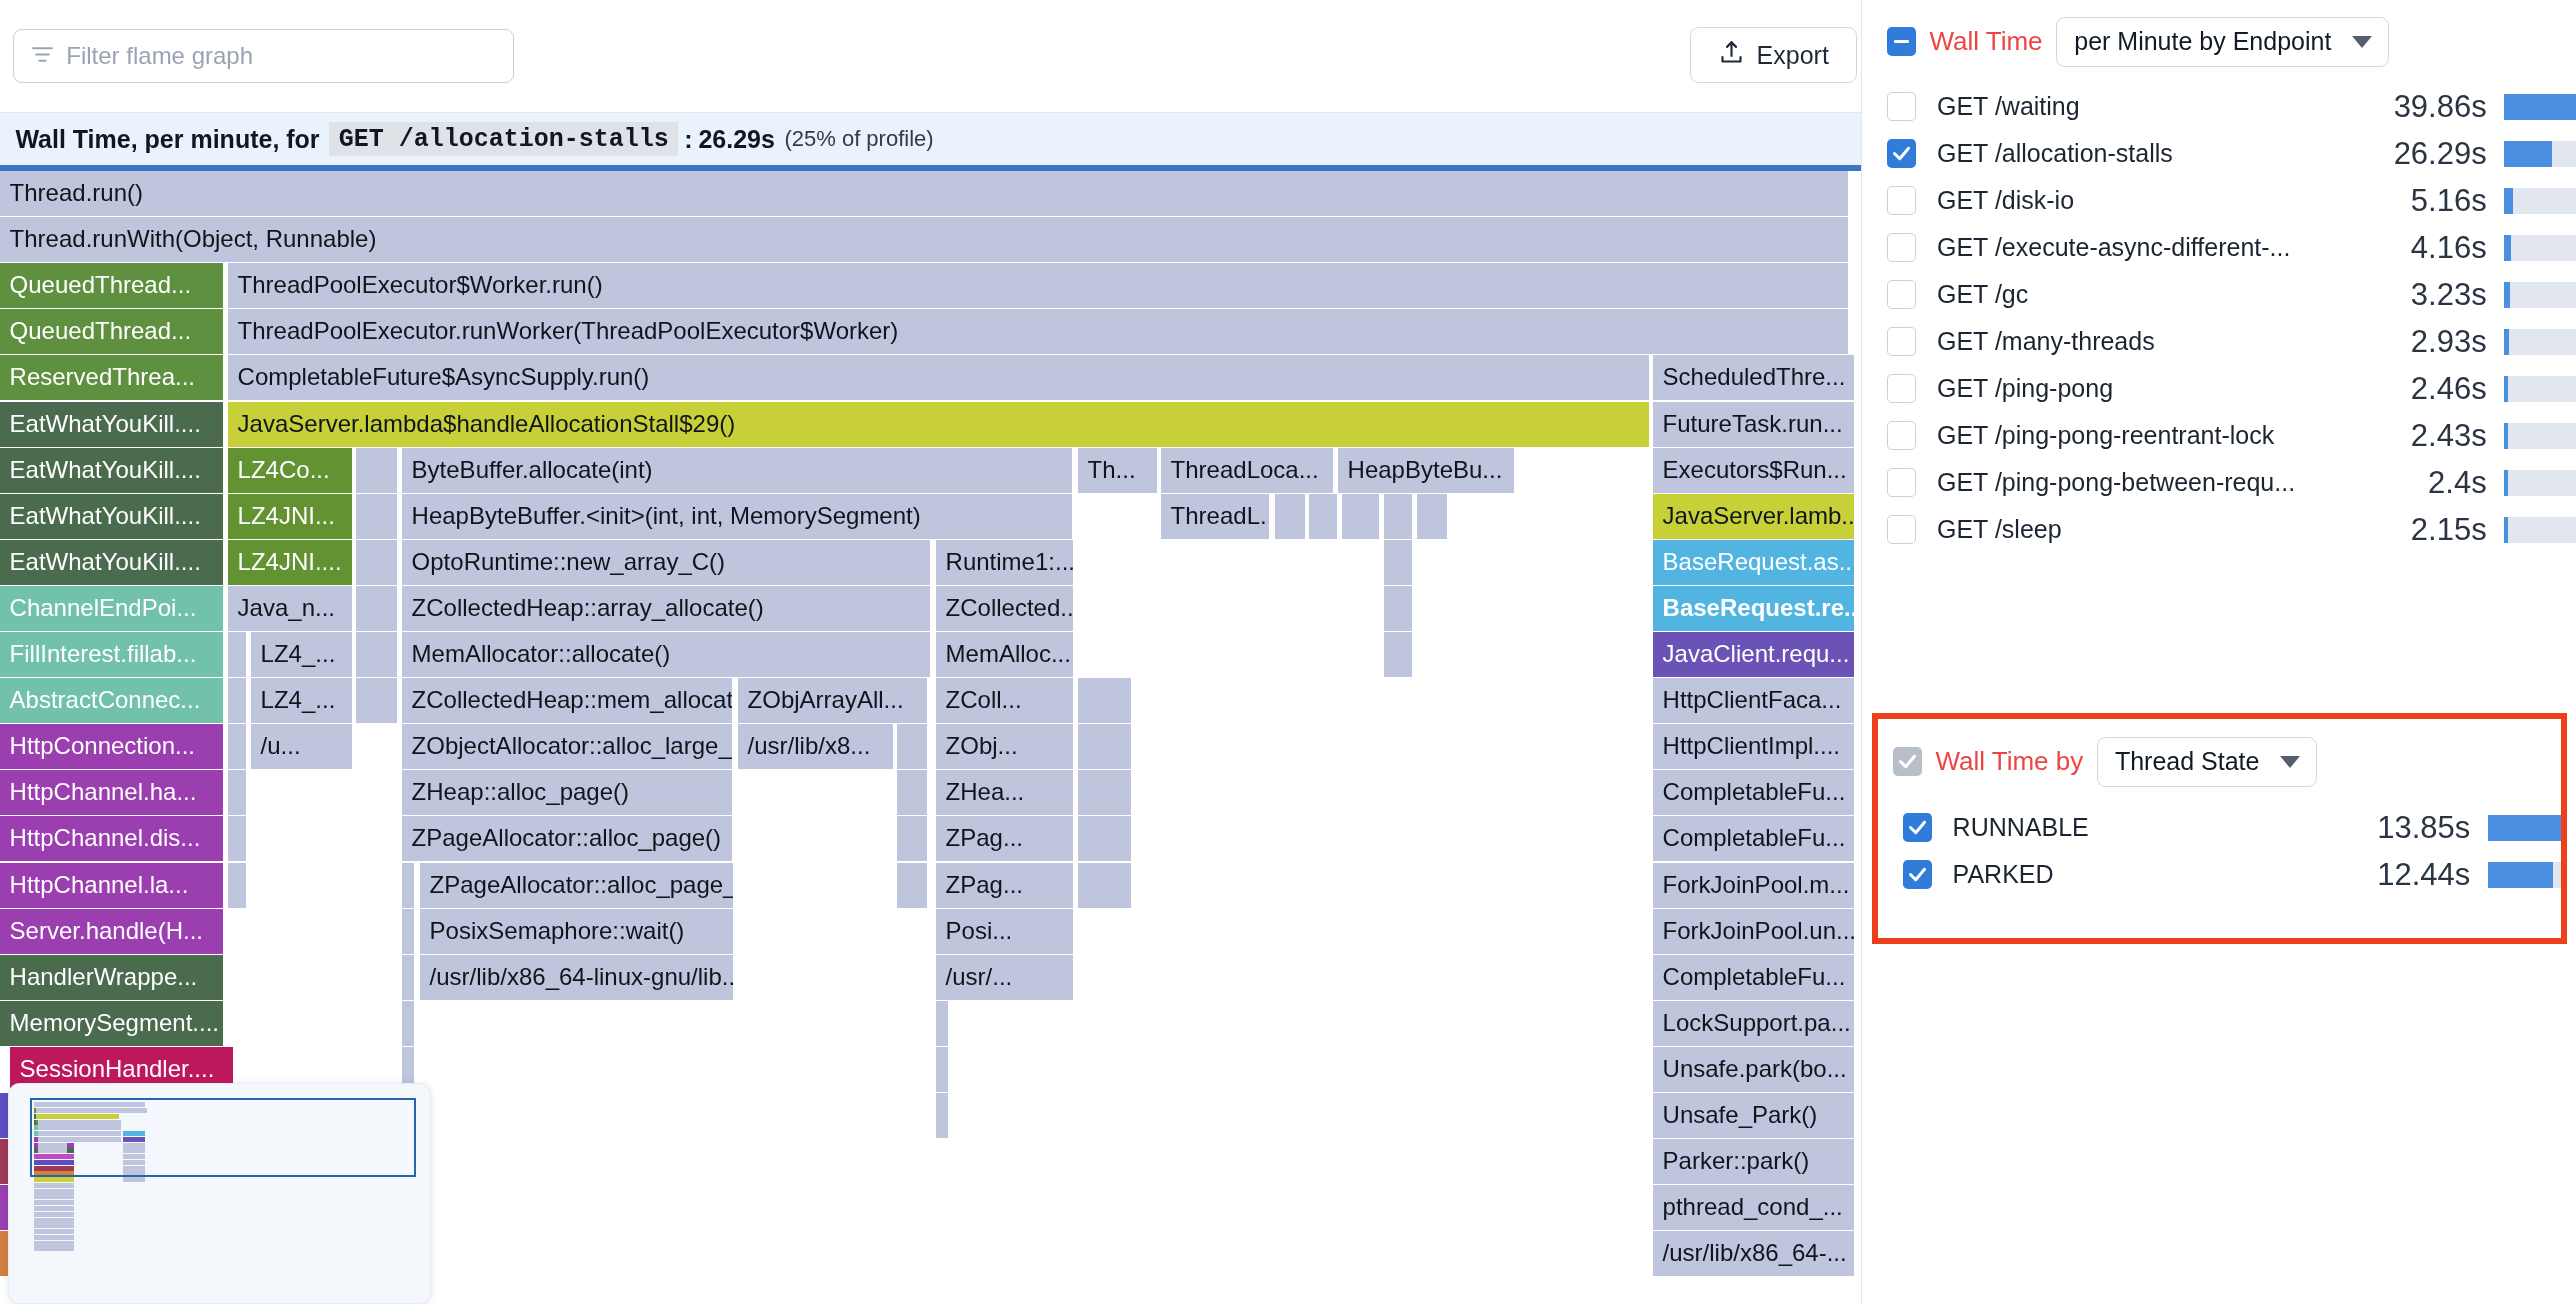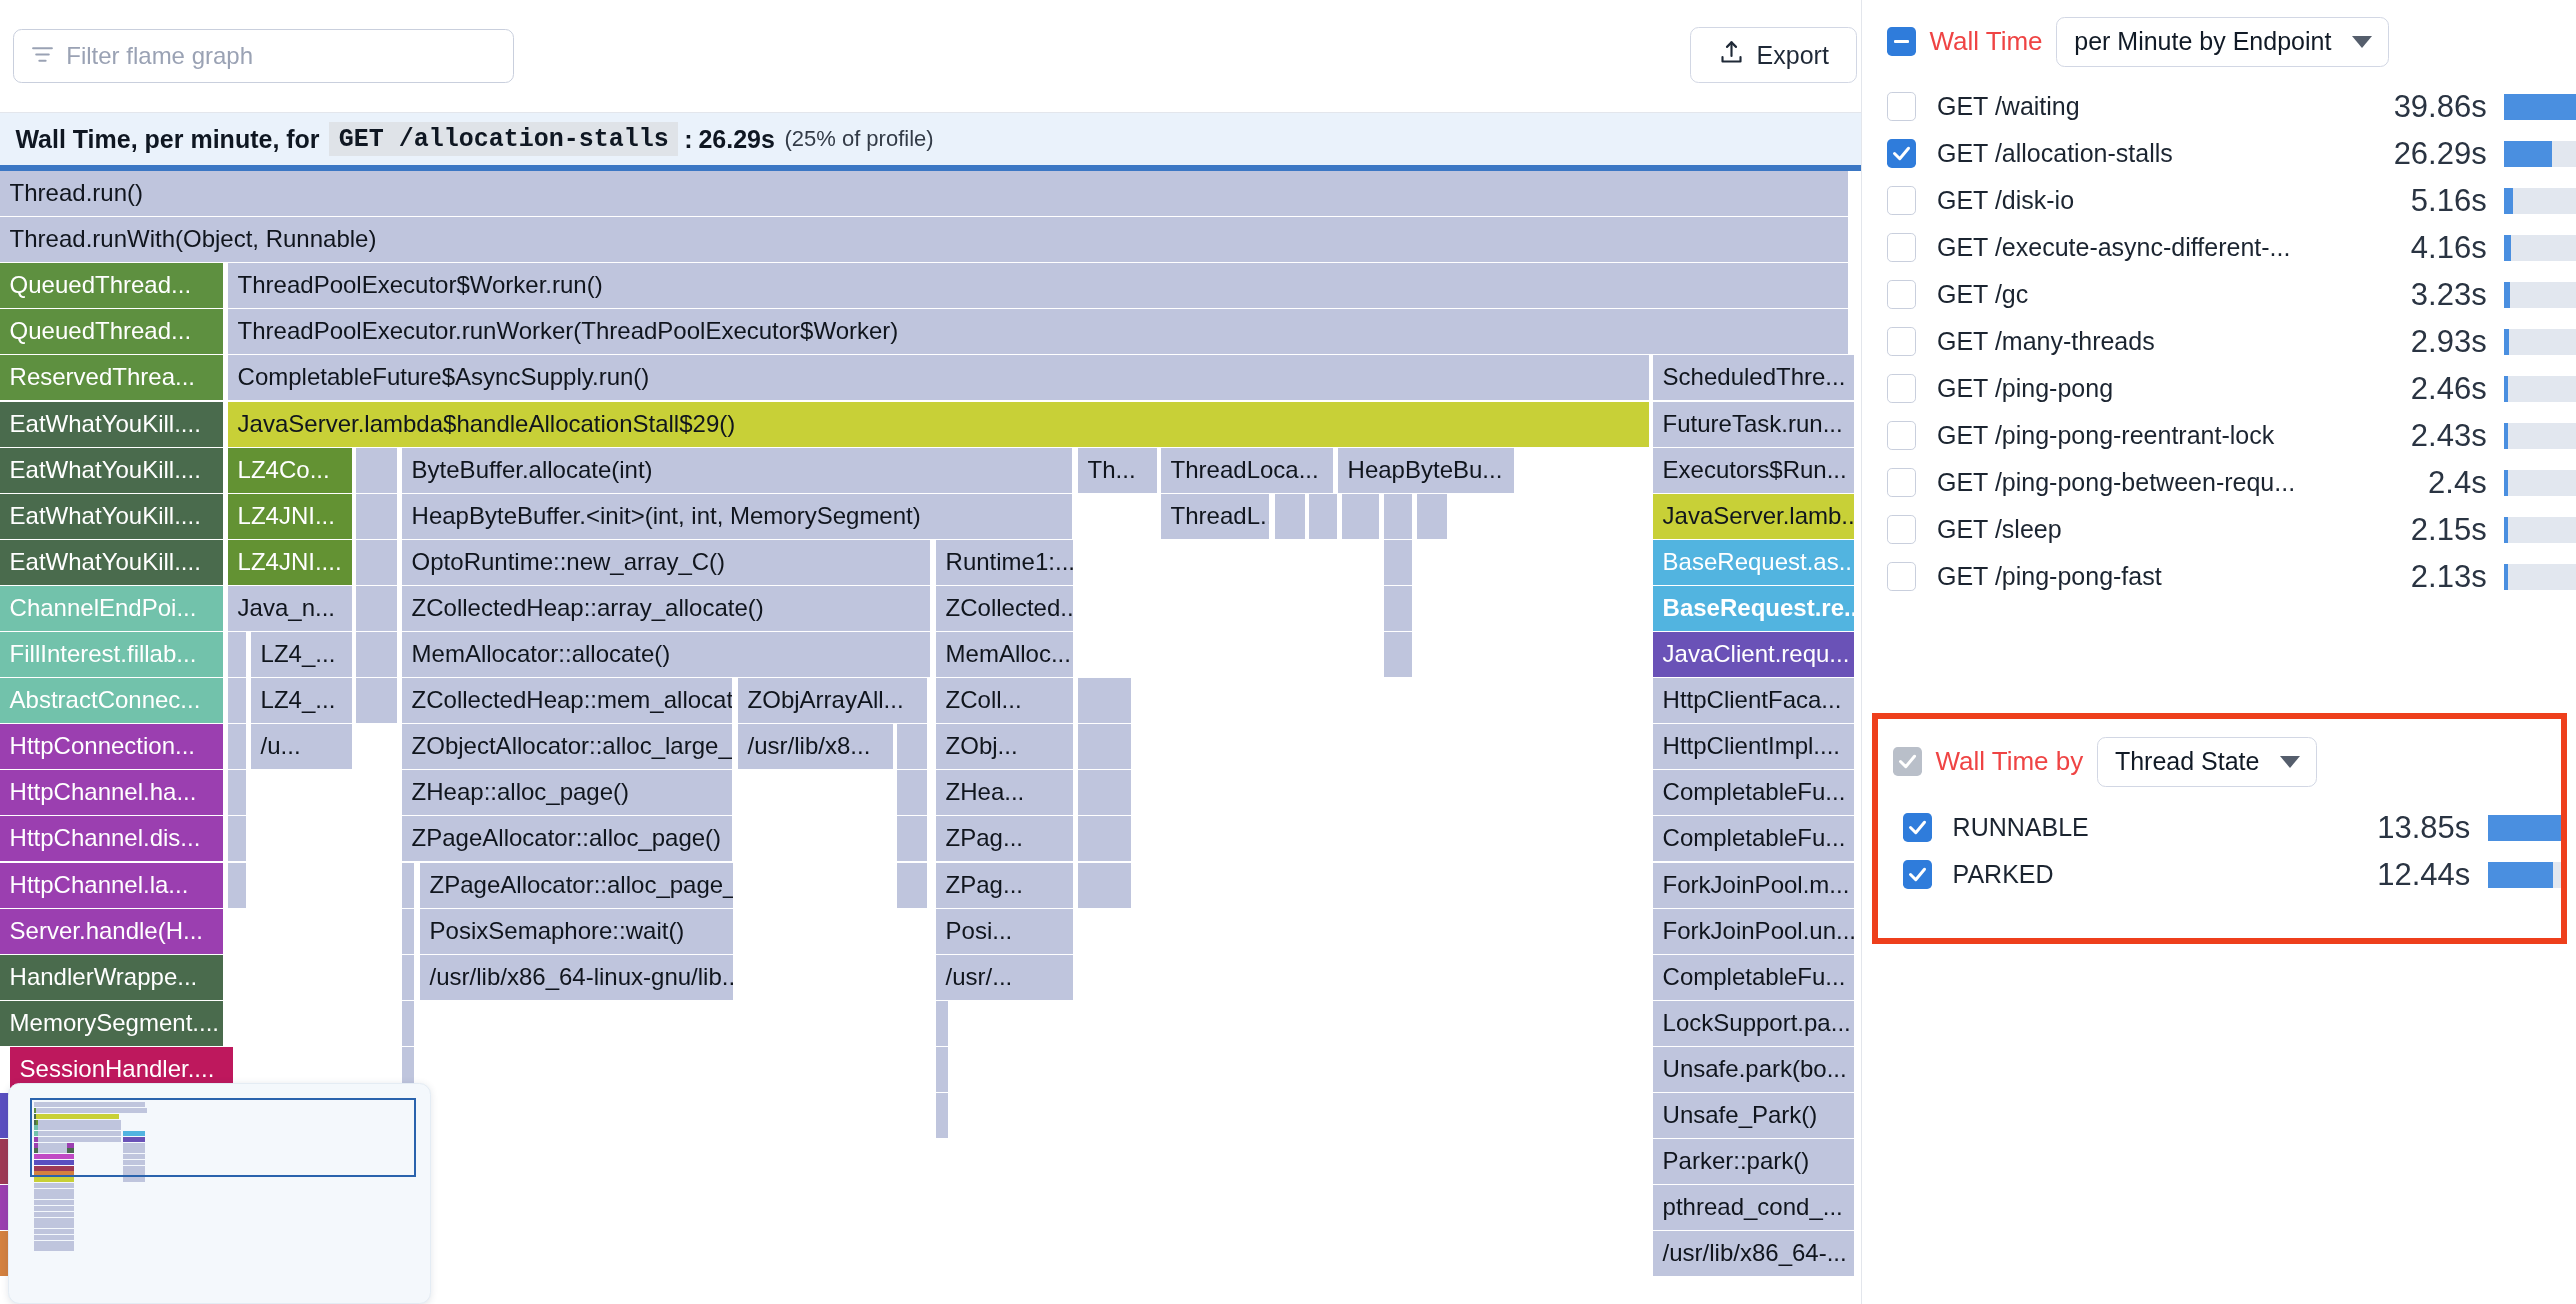--- a/index.html
+++ b/index.html
@@ -395,28 +395,20 @@
           </div>
         </div>
         <div class="row">
           <div class="cb empty"></div>
           <div class="nm">GET /sleep</div>
           <div class="val">2.15s</div>
           <div class="bar">
             <i style="width: 5%;"></i>
           </div>
         </div>
-        <div class="row">
-          <div class="cb empty"></div>
-          <div class="nm">GET /ping-pong-fast</div>
-          <div class="val">2.13s</div>
-          <div class="bar">
-            <i style="width: 5%;"></i>
-          </div>
-        </div>
       </div>
 
     <div id="thread-state">
       <div class="inner">
         <div class="sec-head" style="padding-left:15.4px;height:85px;">
           <div class="cb grey">
             <svg viewBox="0 0 24 24" fill="none" stroke="#fff" stroke-width="3.4" stroke-linecap="round" stroke-linejoin="round">
                 <path d="M4 12l6 6L20 6"></path>
               </svg>
           </div>

